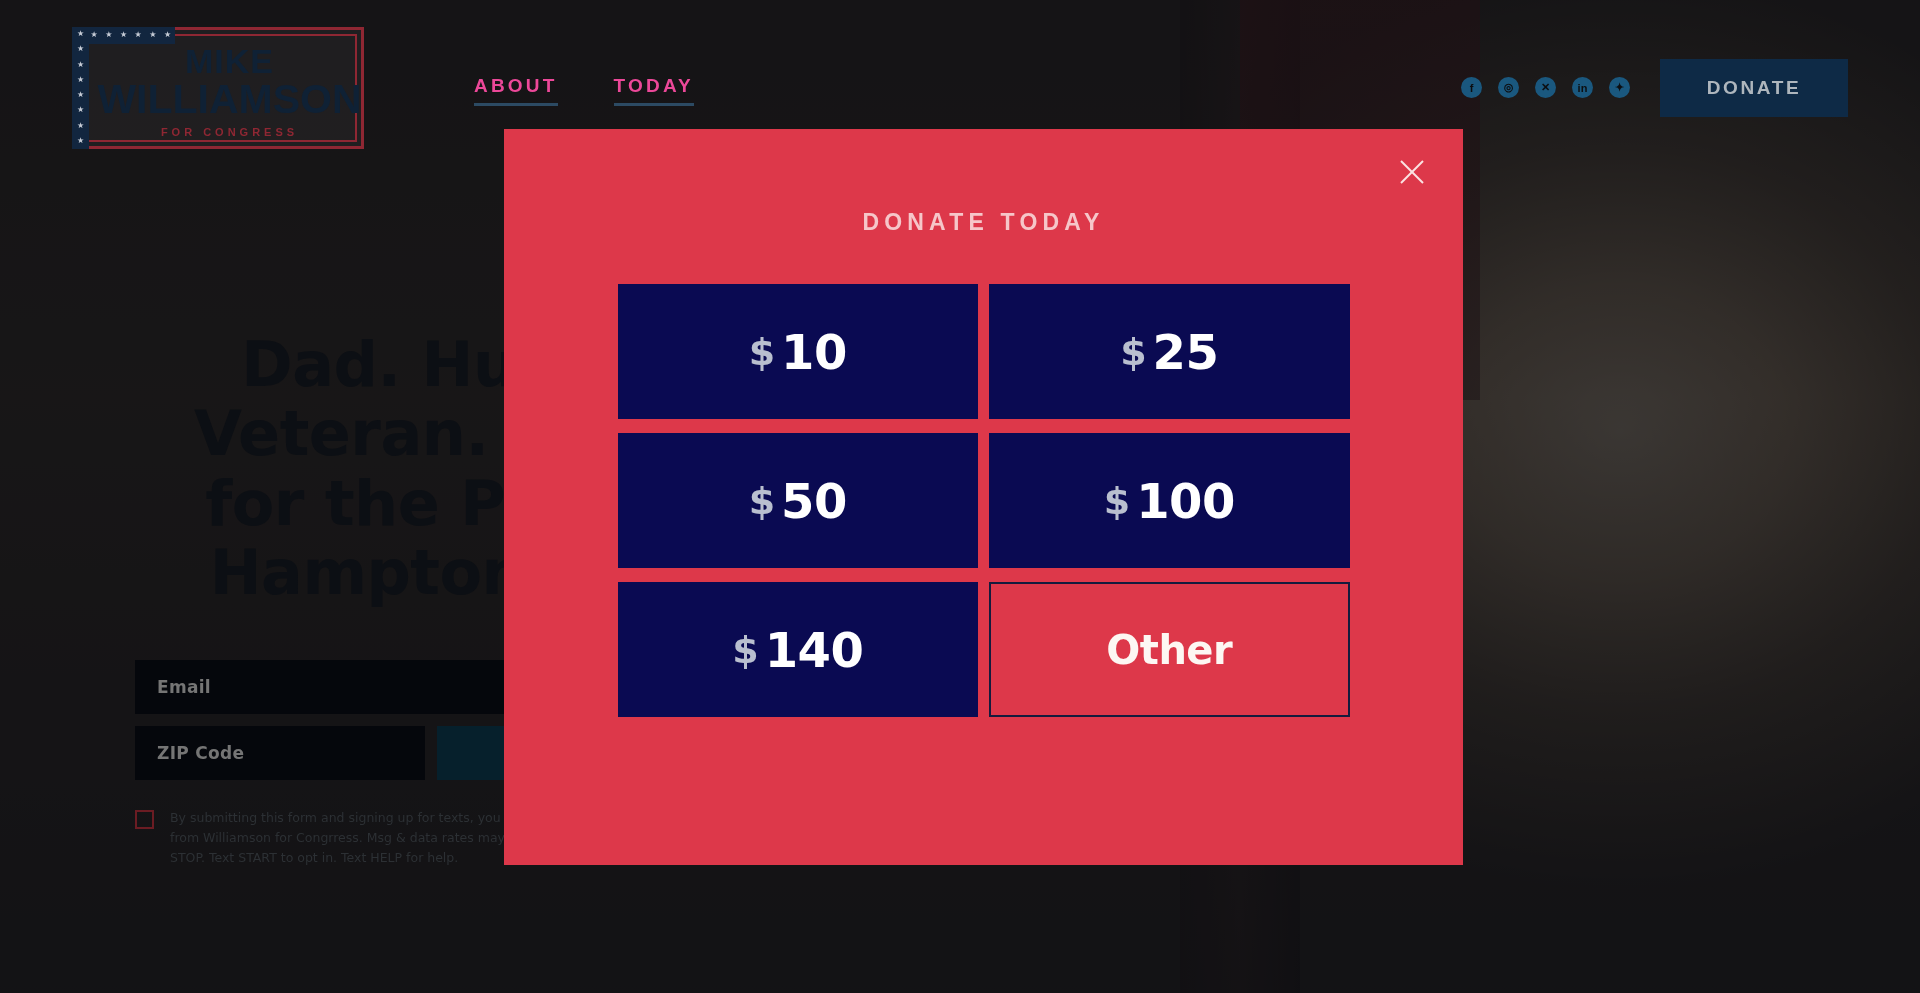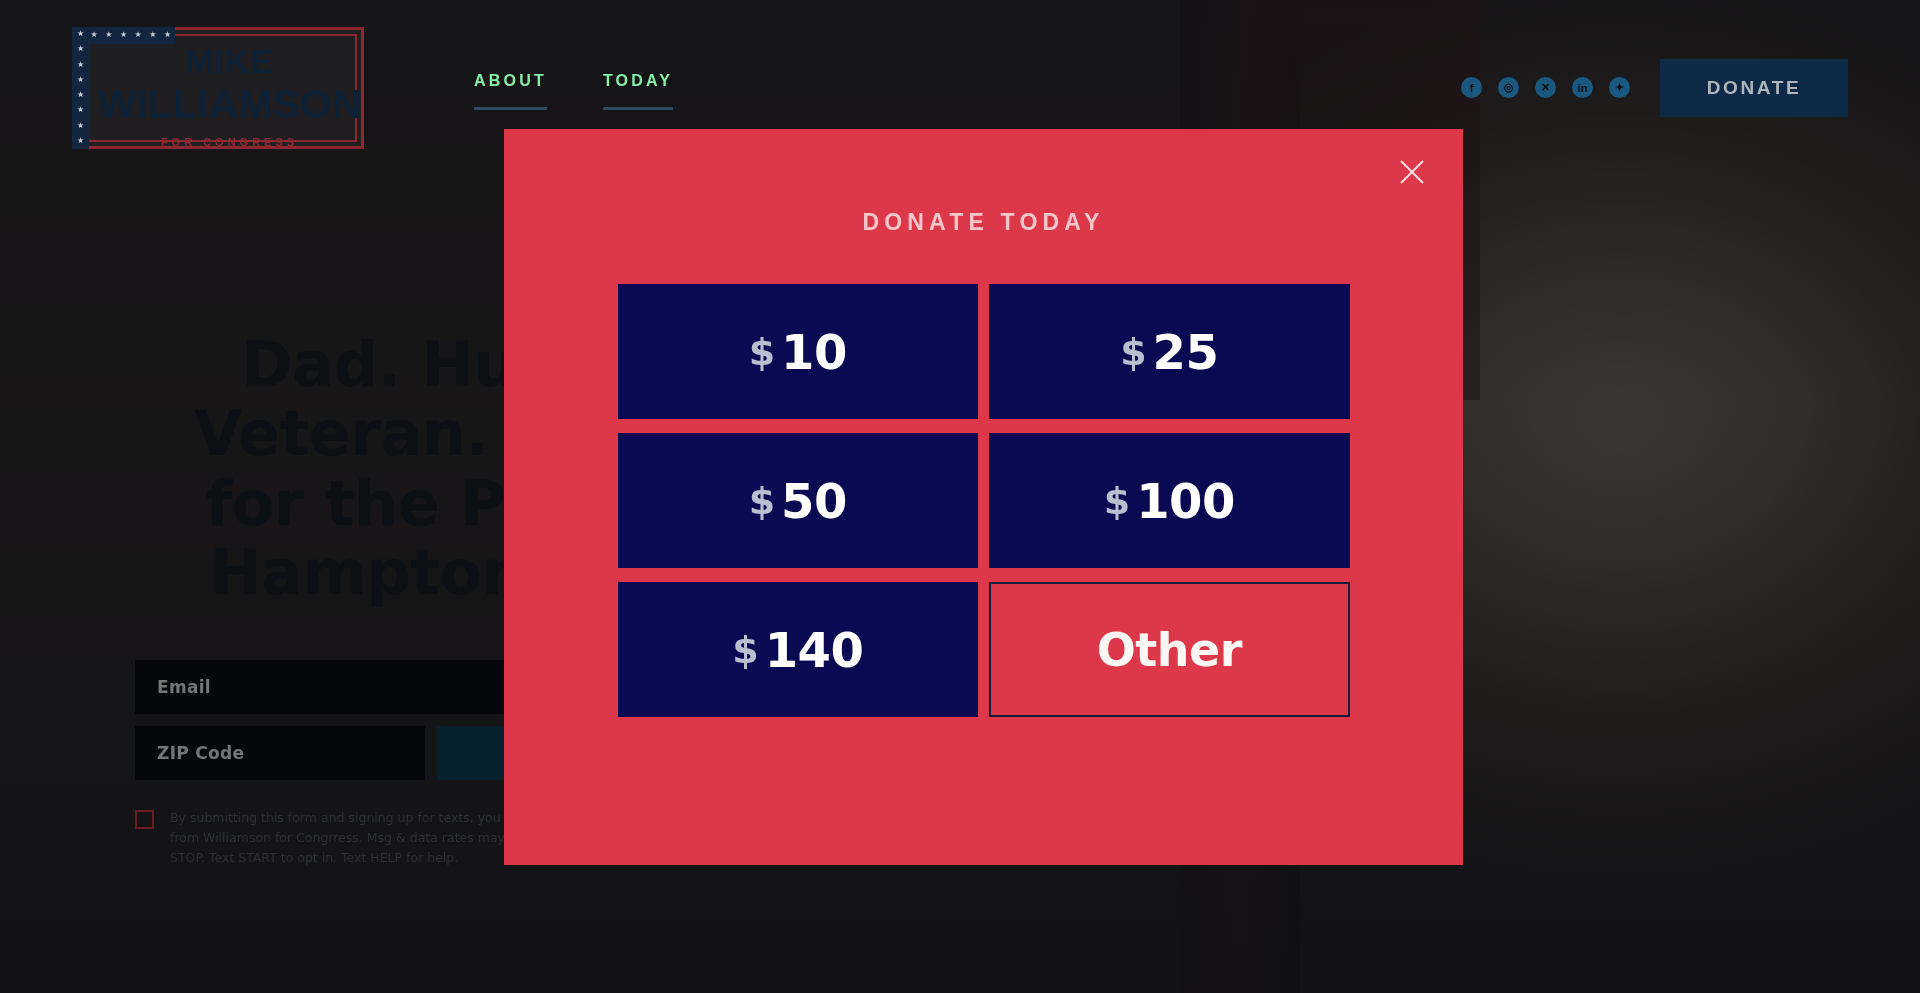--- a/index.html
+++ b/index.html
@@ -105,21 +105,21 @@
     color: #c6ccd6;
     font-size: 8px;
     line-height: 1;
   }
   .logo-text {
     position: absolute;
     left: 17px; right: 10px; top: 17px; bottom: 0;
     display: flex;
     flex-direction: column;
     align-items: center;
-    justify-content: space-between;
+    justify-content: flex-start;
     color: #0f2135;
     padding-left: 16px;
   }
   .logo-first {
     font-size: 34px;
     font-weight: 800;
     letter-spacing: 1px;
     line-height: 1;
     color: #0f2135;
   }
@@ -141,25 +141,25 @@
   .main-nav {
     display: flex;
     gap: 56px;
     margin-left: 110px;
     align-items: center;
     height: 100%;
     padding-top: 6px;
   }
   .nav-item {
     position: relative;
-    color: #86efac;
-    font-size: 16px;
+    color: #ec4899;
+    font-size: 19px;
     font-weight: 700;
     letter-spacing: 3.2px;
-    padding-bottom: 20px;
+    padding-bottom: 9px;
     cursor: pointer;
   }
   .nav-item::after {
     content: "";
     position: absolute;
     left: 0; right: 0; bottom: 0;
     height: 3px;
     background: #2c4a63;
   }
 
@@ -338,21 +338,21 @@
     color: #ffffff;
     font-size: 48px;
     font-weight: 800;
     letter-spacing: -0.5px;
   }
   .amount-btn.other {
     background: transparent;
     border: 2px solid #141b3d;
   }
   .amount-btn.other .value {
-    font-size: 46px;
+    font-size: 40px;
     color: #fdf7f3;
   }
 </style>
 </head>
 <body>
 
 <div class="page">
 
   <div class="hero-photo">
     <div class="porch-post"></div>

